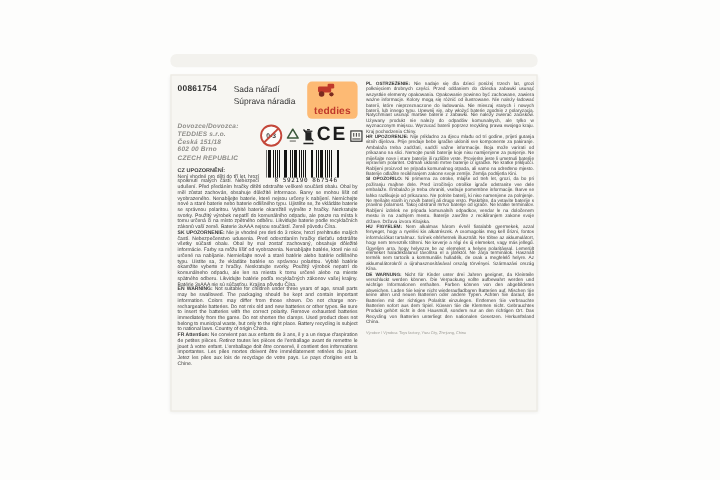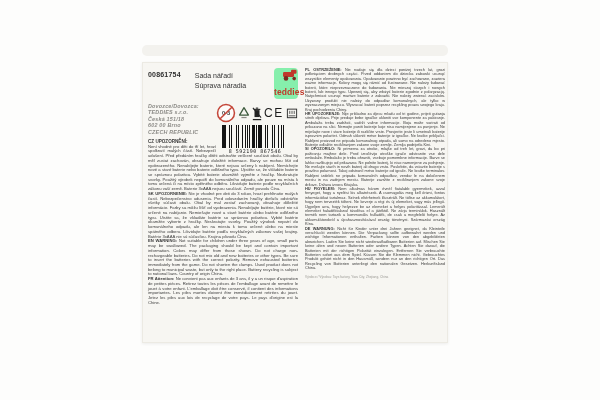--- a/index.html
+++ b/index.html
@@ -24,33 +24,33 @@
   }
   .col-left{width:150px;flex:none;}
   .col-gap{width:7px;flex:none;}
   .col-right{width:140px;flex:none;}
 
   
   .header-row{display:flex;align-items:flex-start;height:34px;}
   .product-code{font-size:7px;font-weight:bold;color:#2e2e2e;letter-spacing:0.2px;margin-top:3px;}
   .product-title{margin-left:14px;margin-top:3px;font-size:7px;line-height:1.45;color:#333;}
   .brand-logo{
-    margin-left:auto;position:relative;width:24px;height:31px;
-    background:#86efac;border-radius:4px;
+    margin-left:auto;position:relative;width:42px;height:31px;
+    background:#fdba74;border-radius:4px;
   }
   .brand-logo .tractor{position:absolute;top:1px;left:6px;}
   .brand-name{
     position:absolute;bottom:2px;left:0;right:0;text-align:center;
     font-size:8.5px;font-weight:bold;color:#c0392b;letter-spacing:0.1px;
   }
 
   
   .right-float{float:right;width:82px;}
   .icons-row{display:flex;align-items:center;height:22px;gap:2px;justify-content:flex-start;}
-  .ce-mark{font-size:12px;font-weight:normal;color:#1c1c1c;letter-spacing:1.5px;line-height:1;}
+  .ce-mark{font-size:16px;font-weight:bold;color:#1c1c1c;letter-spacing:1.5px;line-height:1;}
   .barcode{
     width:62px;height:23px;margin:1px 0 0 6px;
     background:
       repeating-linear-gradient(90deg,
         #141414 0px, #141414 0.7px,
         #f7f6f2 0.7px, #f7f6f2 1.5px,
         #141414 1.5px, #141414 2.8px,
         #f7f6f2 2.8px, #f7f6f2 3.4px,
         #141414 3.4px, #141414 4.0px,
         #f7f6f2 4.0px, #f7f6f2 5.6px,

